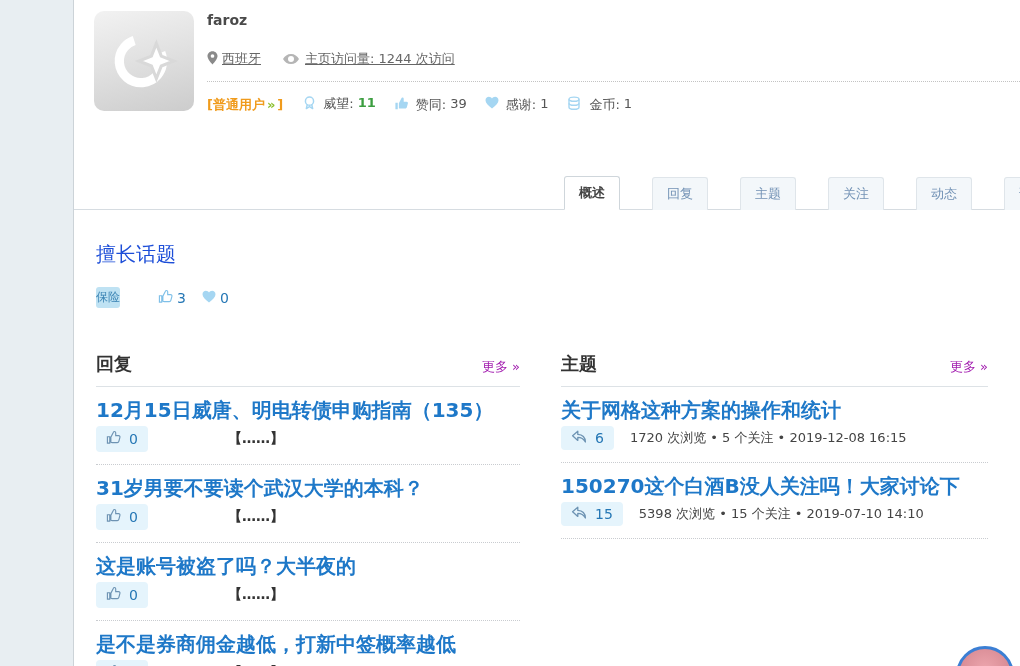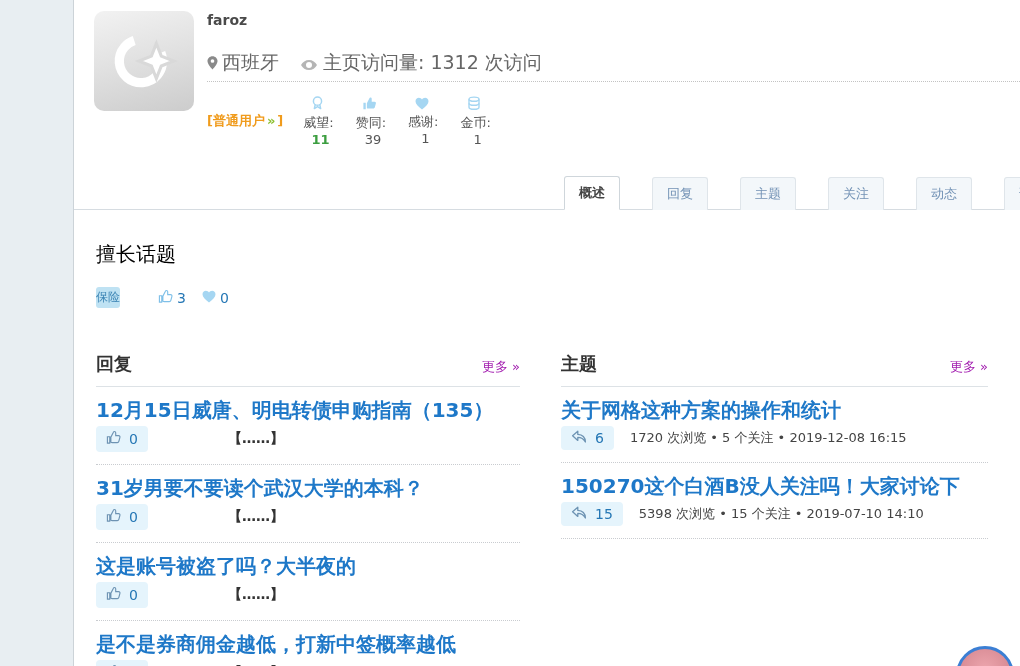--- a/index.html
+++ b/index.html
@@ -16,35 +16,35 @@
   }
   
   .avatar {
     position:absolute; left:20px; top:11px; width:100px; height:100px;
     border-radius:10px;
     background:linear-gradient(165deg,#f2f2f2 0%,#e2e2e2 45%,#cccccc 100%);
     display:flex; align-items:center; justify-content:center;
   }
   .profile-info { position:absolute; left:133px; top:12px; right:90px; }
   .username { font-size:14px; font-weight:bold; color:#4a4a4a; }
-  .meta-row { margin-top:22px; display:flex; align-items:center; font-size:19px; color:#666; }
+  .meta-row { margin-top:22px; display:flex; align-items:center; font-size:13px; color:#666;text-decoration:underline; }
   .meta-row .loc { margin-left:4px; margin-right:22px; }
   .meta-row .visits { margin-left:6px; }
   .profile-divider {
     position:absolute; left:133px; right:4px; top:81px;
     border-top:1px dotted #c3c3c3;
   }
   .stats-row {
     position:absolute; left:133px; top:95px; right:4px;
     display:flex; align-items:center; font-size:13px; color:#555;
   }
   .role-badge { font-weight:bold; margin-right:20px; cursor:pointer; }
   .role-open, .role-close { color:#f09b1c; }
   .role-arrow { color:#8cbf2f; padding:0 2px; }
-  .stat-group { display:flex; align-items:center; margin-right:18px;flex-direction:column; }
+  .stat-group { display:flex; align-items:flex-start; margin-right:18px; }
   .stat-group svg { margin-right:7px; }
   .stat-label { margin-right:4px; }
   .stat-value { color:#555; }
   .stat-value.green { color:#3c9e40; font-weight:bold; }
   .edit-btn {
     position:absolute; right:4px; top:60px;
     padding:5px 20px; font-size:13px; color:#44632a;
     font-family:inherit;
     background:linear-gradient(#f4fae3,#d8ecae);
     border:1px solid #b3d170; border-radius:4px; cursor:pointer;
@@ -59,21 +59,21 @@
     height:33px; line-height:31px; padding:0 14px; font-size:13px;
     color:#7292b5; background:#f3f7fa;
     border:1px solid #dfe5ea; border-bottom:none;
     border-radius:3px 3px 0 0; cursor:pointer; white-space:nowrap;
   }
   .tab.active {
     height:34px; background:#fff; color:#444; font-weight:bold;
     border:1px solid #cfd6db; border-bottom:1px solid #fff;
   }
   
-  .skills-heading { position:absolute; left:22px; top:241px; font-size:20px; color:#000000; }
+  .skills-heading { position:absolute; left:22px; top:241px; font-size:20px; color:#1d4ed8; }
   .skills-row { position:absolute; left:22px; top:287px; display:flex; align-items:center; }
   .topic-tag {
     background:#bfe2f3; color:#3c85b5; font-size:12px;
     padding:2px 0; border-radius:3px; cursor:pointer;
   }
   .skill-count { display:flex; align-items:center; font-size:14px; color:#2577b5; }
   .skill-count.likes { margin-left:38px; }
   .skill-count.hearts { margin-left:16px; }
   .skill-count svg { margin-right:4px; }
   
@@ -128,21 +128,21 @@
         <svg width="11" height="14" viewBox="0 0 12 15">
             <path d="M6 0C2.9 0 .5 2.4.5 5.4.5 9.2 6 14.6 6 14.6S11.5 9.2 11.5 5.4C11.5 2.4 9.1 0 6 0ZM6 7.3A2 2 0 1 1 6 3.3 2 2 0 0 1 6 7.3Z" fill="#8a8a8a" fill-rule="evenodd"></path>
           </svg>
       </span>
       <span class="loc">西班牙</span>
       <span>
         <svg width="16" height="10" viewBox="0 0 16 10">
             <path d="M8 0C4.5 0 1.6 2 0 5c1.6 3 4.5 5 8 5s6.4-2 8-5C14.4 2 11.5 0 8 0ZM8 8A3 3 0 1 1 8 2a3 3 0 0 1 0 6Z" fill="#b5b5b5" fill-rule="evenodd"></path>
           </svg>
       </span>
-      <span class="visits">主页访问量: 1312 次访问</span>
+      <span class="visits">主页访问量: 1244 次访问</span>
     </div>
   </div>
 
   <div class="profile-divider"></div>
 
   <div class="stats-row">
     <span class="role-badge">
       <span class="role-open">[普通用户</span><span class="role-arrow">»</span><span class="role-close">]</span>
     </span>
 

